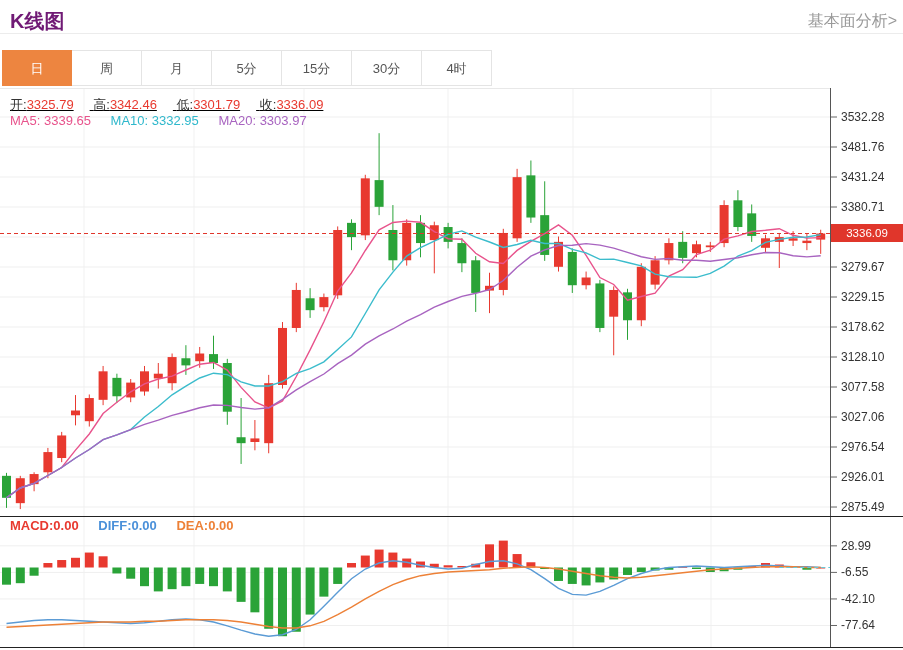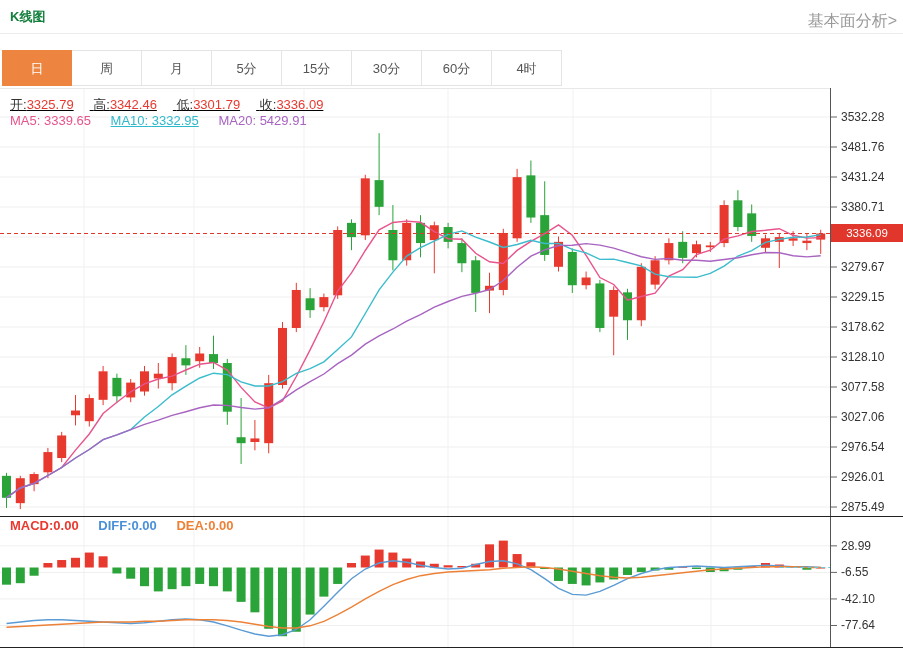--- a/index.html
+++ b/index.html
@@ -1,36 +1,36 @@
 <!DOCTYPE html>
 <html><head>
 <meta charset="utf-8">
 <style>
   html,body{margin:0;padding:0;}
   body{
     width:903px;height:650px;position:relative;background:#fff;overflow:hidden;
     font-family:"Liberation Sans","DejaVu Sans",sans-serif;
   }
-  .page-title{position:absolute;top:8px;left:10px;font-size:13px;font-weight:bold;color:#15803d;}
+  .page-title{position:absolute;top:8px;left:10px;font-size:20px;font-weight:bold;color:#701a75;}
   .fund-link{position:absolute;top:11px;right:6px;font-size:16px;color:#999;cursor:pointer;}
   .header-divider{position:absolute;top:33px;left:0;width:903px;height:1px;background:#ececec;}
   .tabs{position:absolute;top:50px;left:2px;display:flex;}
   .tab{width:70px;height:36px;line-height:36px;text-align:center;font-size:13px;color:#555;
        background:#fff;border:1px solid #e4e4e4;border-left:none;box-sizing:border-box;cursor:pointer;}
   .tab:first-child{border-left:1px solid #e4e4e4;}
   .tab.active{background:#ED8540;border-color:#ED8540;color:#fff;}
   .info-row{position:absolute;left:10px;font-size:13px;white-space:nowrap;pointer-events:none;z-index:5;}
   .ohlc-row{top:96px;text-decoration:underline;}
   .ma-row{top:113px;}
   .macd-row{top:518px;font-weight:bold;}
   .pair{margin-right:16px;}
   .lab{color:#333;}
   .val{color:#e8392f;}
   .ma5{color:#e8538c;margin-top:19px;}
-  .ma10{color:#2fb8cc;text-decoration:underline;}
+  .ma10{color:#2fb8cc;}
   .ma20{color:#a864c0;}
   .macd-v{color:#e8392f;}
   .diff-v{color:#4a90d9;}
   .dea-v{color:#ed8137;}
   .chart-wrap{position:absolute;top:88px;left:0;width:903px;height:636px;text-align:right;}
   .price-tag{position:absolute;top:224px;left:831px;width:72px;height:18px;line-height:18px;
              background:#e0362b;color:#fff;font-size:11.5px;text-align:center;z-index:6;}
 </style>
 </head>
 <body>
@@ -39,35 +39,34 @@
 <div class="fund-link">基本面分析&gt;</div>
 <div class="header-divider"></div>
 
 <div class="tabs">
   <div class="tab active">日</div>
   <div class="tab">周</div>
   <div class="tab">月</div>
   <div class="tab">5分</div>
   <div class="tab">15分</div>
   <div class="tab">30分</div>
-  <div class="tab">60分</div>
   <div class="tab">4时</div>
 </div>
 
 <div class="info-row ohlc-row">
   <span class="pair"><span class="lab">开:</span><span class="val">3325.79</span></span>
   <span class="pair"><span class="lab">高:</span><span class="val">3342.46</span></span>
   <span class="pair"><span class="lab">低:</span><span class="val">3301.79</span></span>
   <span class="pair"><span class="lab">收:</span><span class="val">3336.09</span></span>
 </div>
 
 <div class="info-row ma-row">
   <span class="pair ma5"><span>MA5:</span> <span>3339.65</span></span>
   <span class="pair ma10"><span>MA10:</span> <span>3332.95</span></span>
-  <span class="pair ma20"><span>MA20:</span> <span>5429.91</span></span>
+  <span class="pair ma20"><span>MA20:</span> <span>3303.97</span></span>
 </div>
 
 <div class="info-row macd-row">
   <span class="pair macd-v"><span>MACD:</span><span>0.00</span></span>
   <span class="pair diff-v"><span>DIFF:</span><span>0.00</span></span>
   <span class="pair dea-v"><span>DEA:</span><span>0.00</span></span>
 </div>
 
 <div class="chart-wrap">
   <svg id="chart-svg" width="903" height="562" viewBox="0 0 903 562">

